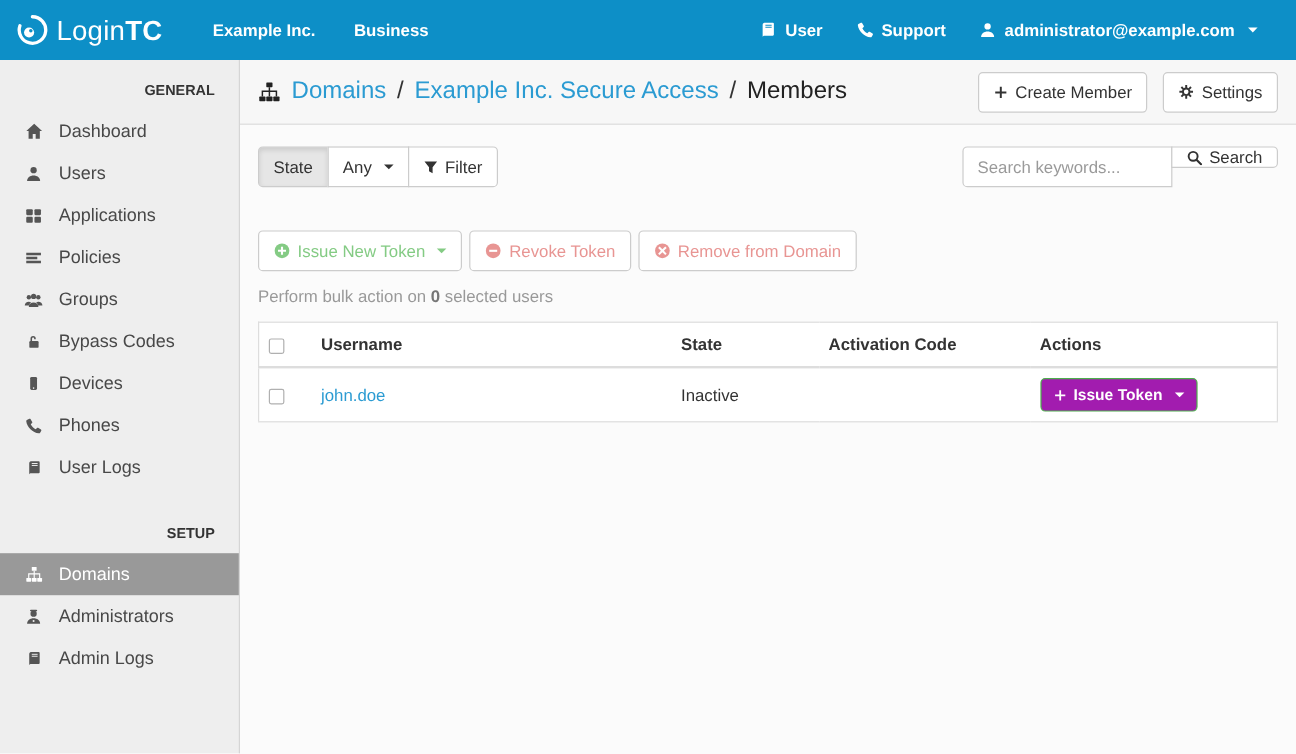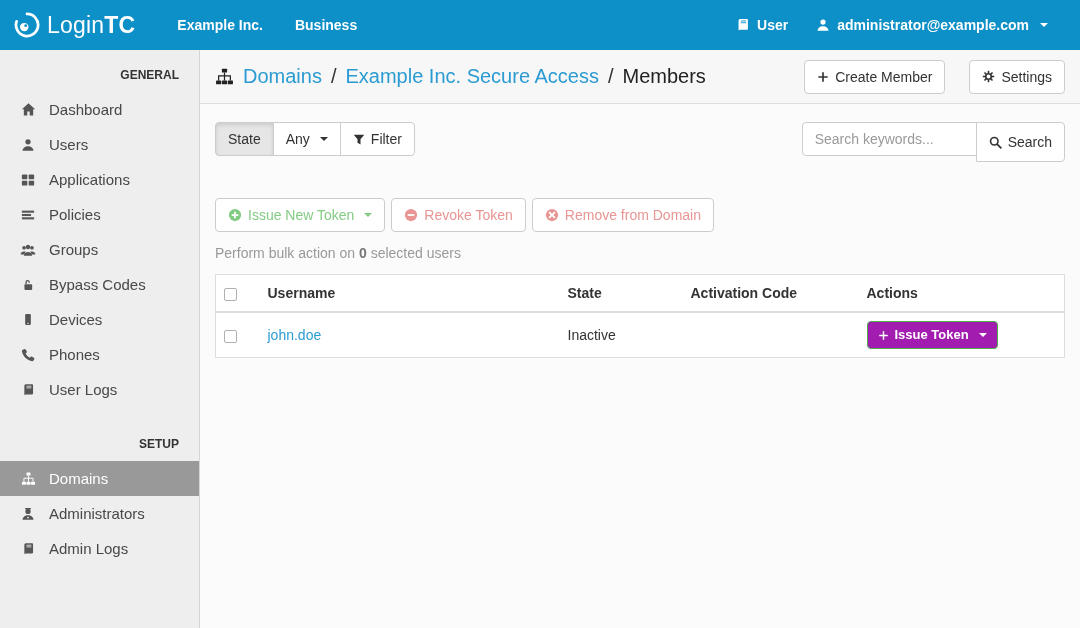--- a/index.html
+++ b/index.html
@@ -54,21 +54,21 @@
   .content { flex: 1; background: #fbfbfb; display: flex; flex-direction: column; }
   .page-header {
     height: 54px; background: #f7f7f7; border-bottom: 1px solid #ddd;
     display: flex; align-items: center; padding: 0 15px; flex: none;
   }
   .breadcrumb { display: flex; align-items: center; gap: 9px; font-size: 20px; }
   .breadcrumb .ico { color: #222; }
   .breadcrumb a { color: #2b9bd2; text-decoration: none; cursor: pointer; }
   .breadcrumb .sep { color: #333; }
   .breadcrumb .current { color: #222; }
-  .header-buttons { margin-left: auto; display: flex; gap: 24px; }
+  .header-buttons { margin-left: auto; display: flex; gap: 13px; }
 
   .btn {
     display: inline-flex; align-items: center; gap: 6px;
     background: #fff; border: 1px solid #ccc; border-radius: 4px;
     padding: 6px 12px; font-size: 14px; color: #333; cursor: pointer;
     font-family: inherit; line-height: 20px; white-space: nowrap;
   }
   .btn .ico { display: flex; }
 
   .content-body { padding: 18px 15px; }
@@ -80,21 +80,21 @@
   .btn-group .btn:first-child { border-radius: 4px 0 0 4px; margin-left: 0; }
   .btn-group .btn:last-child { border-radius: 0 4px 4px 0; }
   .btn.pressed { background: #e6e6e6; box-shadow: inset 0 2px 4px rgba(0,0,0,.12); }
   .search-group { margin-left: auto; display: flex; }
   .search-group input {
     width: 175px; height: 34px; border: 1px solid #ccc; border-radius: 4px 0 0 4px;
     padding: 6px 12px; font-size: 14px; font-family: inherit; color: #333; background: #fff;
     outline: none;
   }
   .search-group input::placeholder { color: #9a9a9a; }
-  .search-group .btn { border-radius: 0 4px 4px 0; margin-left: -1px; height: 40px; }
+  .search-group .btn { border-radius: 0 4px 4px 0; margin-left: -1px; height: 18px; }
 
   
   .bulk-row { margin-top: 36px; display: flex; gap: 6px; }
   .btn.muted-green { color: #84cb84; cursor: not-allowed; }
   .btn.muted-red { color: #e89593; cursor: not-allowed; }
   .bulk-note { margin-top: 13px; color: #999; font-size: 14px; }
   .bulk-note b { color: #777; }
 
   
   table.members {
@@ -143,20 +143,28 @@
   </nav>
   <nav class="topnav topnav-right">
     <a>
       <span class="ico">
         <svg width="14" height="14" viewBox="0 0 16 16" fill="#fff">
           <path d="M4.6 1h8a1 1 0 0 1 1 1v10.4a1 1 0 0 1-1 1H4.8c-.9 0-1.6.5-1.9 1.1V3.2C2.9 2 3.6 1 4.6 1z"></path>
           <path d="M5.5 3.4h6M5.5 5.4h6" stroke="#0d8fc7" stroke-width="1"></path>
         </svg>
       </span>
       <span>User</span>
+    </a>
+    <a>
+      <span class="ico">
+        <svg width="14" height="14" viewBox="0 0 16 16" fill="#fff">
+          <path d="M3.9 1.1c.4-.2.9-.1 1.1.3l1.7 2.7c.2.3.1.8-.2 1.1L5.3 6.3c.8 1.8 3 4 4.8 4.8l1.1-1.2c.3-.3.8-.4 1.1-.2l2.7 1.7c.4.2.5.7.3 1.1l-1.1 1.9c-.2.4-.7.7-1.2.6C7.1 14.3 1.7 8.9 1 3.4c-.1-.5.2-1 .6-1.2z"></path>
+        </svg>
+      </span>
+      <span>Support</span>
     </a>
     <a>
       <span class="ico">
         <svg width="14" height="14" viewBox="0 0 16 16" fill="#fff">
           <circle cx="8" cy="4.6" r="3"></circle>
           <path d="M1.8 14.6c0-3.2 2.8-5.2 6.2-5.2s6.2 2 6.2 5.2z"></path>
         </svg>
       </span>
       <span>administrator@example.com</span>
       <span class="caret"></span>

